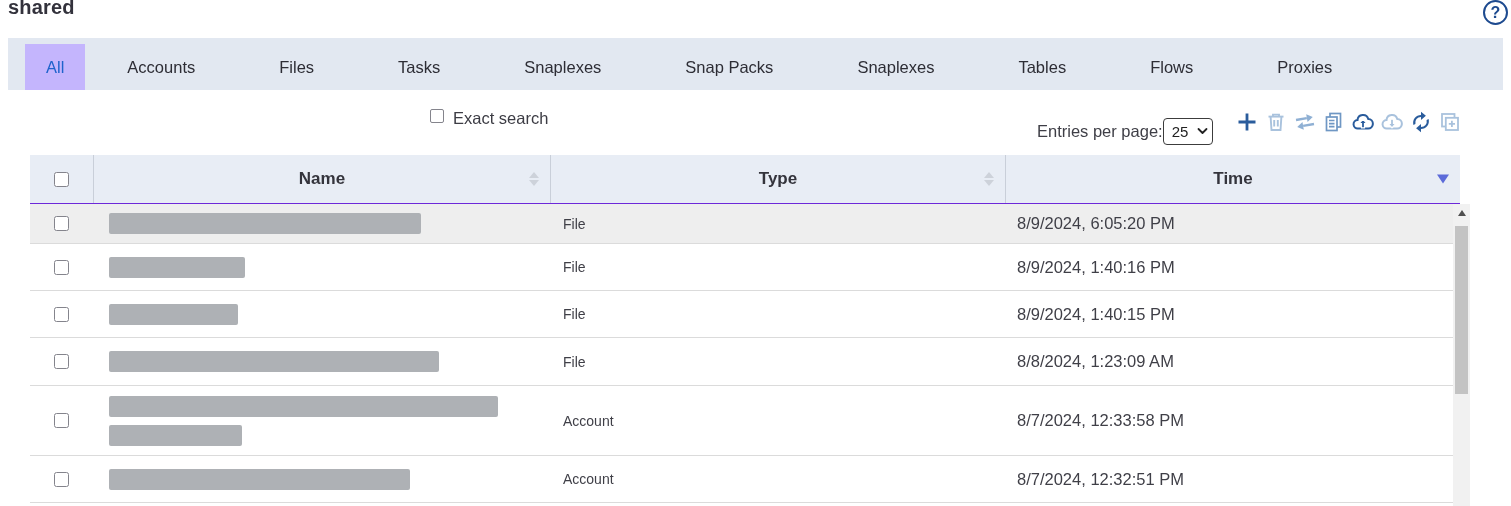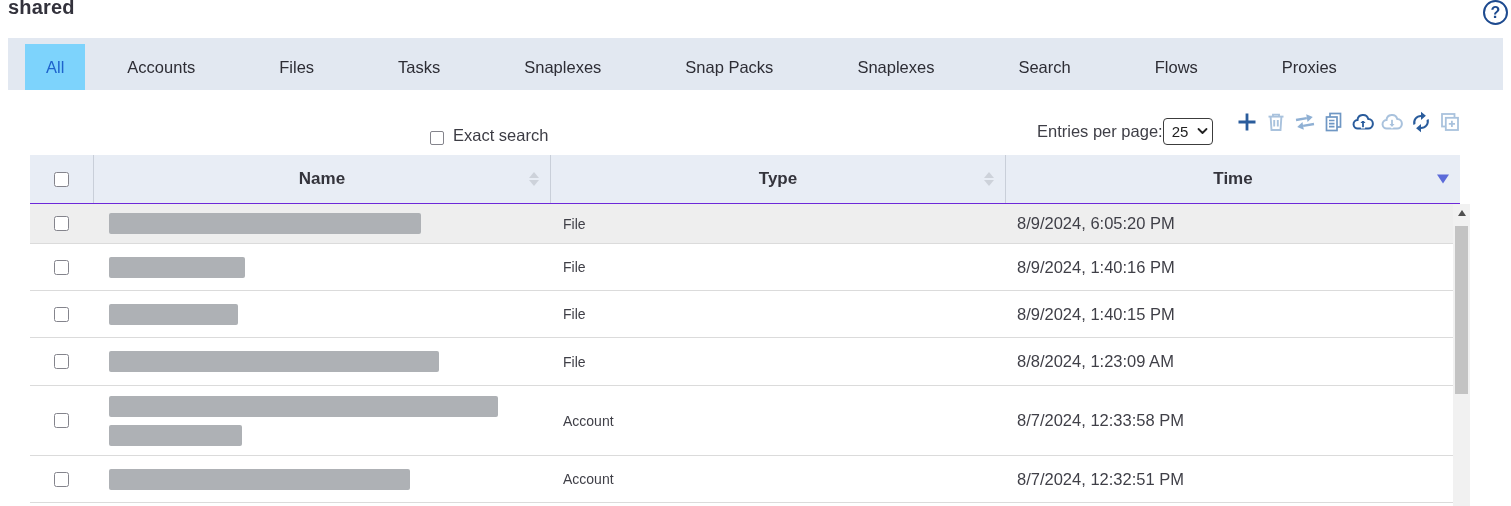--- a/index.html
+++ b/index.html
@@ -14,30 +14,30 @@
         font-family:"Liberation Sans",sans-serif;color:var(--text_body)}
   .page-title{position:absolute;left:8px;top:-4px;font-size:20px;font-weight:700;color:#33323c;letter-spacing:.2px}
   .help-btn{position:absolute;left:1483px;top:0;width:25px;height:25px;border:2.4px solid var(--help_blue);
         border-radius:50%;display:flex;align-items:center;justify-content:center;cursor:pointer;background:#fff}
   .help-btn span{font-size:16px;font-weight:700;color:var(--help_blue);line-height:1}
 
   
   .tabbar{position:absolute;left:8px;top:38px;width:1495px;height:52px;background:var(--tabbar_bg);
         display:flex;align-items:flex-end;padding-left:17px}
   .tab{height:46px;display:flex;align-items:center;padding:0 42px;font-size:16.5px;color:#2d2d35;cursor:pointer;white-space:nowrap}
-  .tab.active{background:#7dd3fc;color:var(--tab_active);padding:8px 21px}
+  .tab.active{background:#c4b5fd;color:var(--tab_active);padding:8px 21px}
 
   
   .search-box{position:absolute;left:44px;top:109px;width:373px;height:36px;border:1.6px solid var(--search_border);
         border-radius:9px;background:#fff;display:flex;align-items:center}
   .search-box .sicon{margin-left:12px;display:flex}
   .search-box input{border:none;outline:none;background:transparent;flex:1;margin-left:10px;font-size:15px;
         font-family:"Liberation Sans",sans-serif;color:#333}
   .search-box input::placeholder{color:#9aa0a6}
-  .exact{position:absolute;left:430px;top:109px;height:36px;display:flex;align-items:flex-end;gap:9px;
+  .exact{position:absolute;left:430px;top:109px;height:36px;display:flex;align-items:flex-start;gap:9px;
         font-size:16.5px;color:#3c3c44}
   .cb{appearance:none;-webkit-appearance:none;width:15px;height:15px;border:1.5px solid #84848c;border-radius:2.5px;
         background:#fff;cursor:pointer;margin:0}
   .entries{position:absolute;left:1037px;top:117px;height:28px;display:flex;align-items:center;font-size:16.5px;color:#3e3e46}
   .sel-wrap{position:relative;margin-left:0;width:50px;height:27px}
   .sel-wrap select{appearance:none;-webkit-appearance:none;width:100%;height:100%;border:1px solid #3c3c3c;
         border-radius:4px;background:#fff;padding-left:8px;font-size:15px;font-family:"Liberation Sans",sans-serif;color:#222;cursor:pointer}
   .sel-wrap .chev{position:absolute;right:5px;top:9px;pointer-events:none;display:flex}
   .toolbar{position:absolute;left:1235px;top:110px;display:flex;gap:5px;align-items:center}
   .tool{width:24px;height:24px;display:flex;align-items:center;justify-content:center;cursor:pointer;background:none;border:none;padding:0}
@@ -83,21 +83,21 @@
   </div>
 
   <div class="tabbar">
     <div class="tab active">All</div>
     <div class="tab">Accounts</div>
     <div class="tab">Files</div>
     <div class="tab">Tasks</div>
     <div class="tab">Snaplexes</div>
     <div class="tab">Snap Packs</div>
     <div class="tab">Snaplexes</div>
-    <div class="tab">Search</div>
+    <div class="tab">Tables</div>
     <div class="tab">Flows</div>
     <div class="tab">Proxies</div>
   </div>
 
 
   <div class="exact">
     <input type="checkbox" class="cb" style="border-radius: 2px; width: 14px; height: 14px;">
     <span>Exact search</span>
   </div>
 

